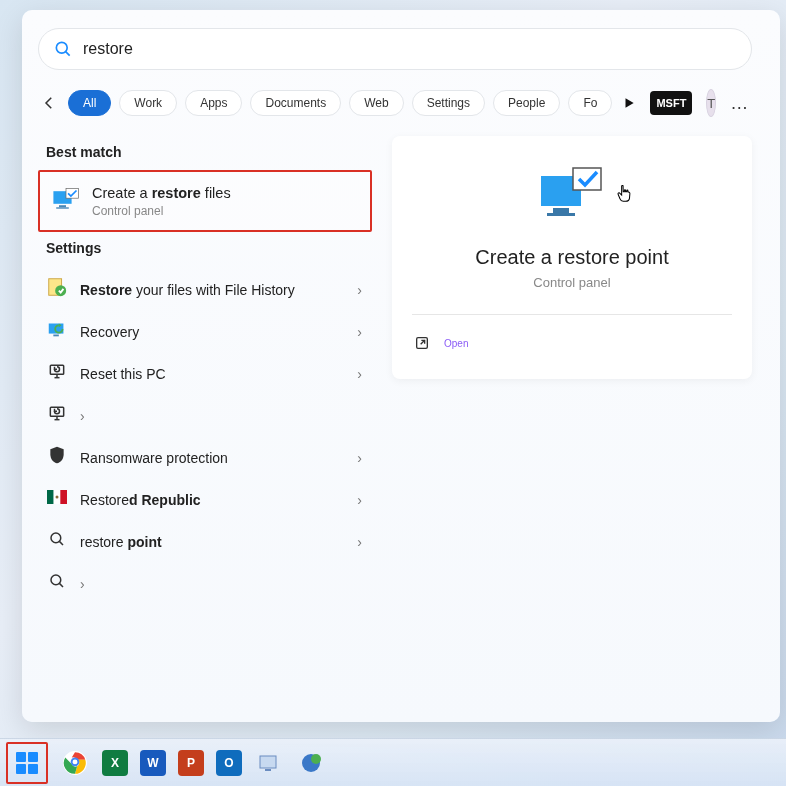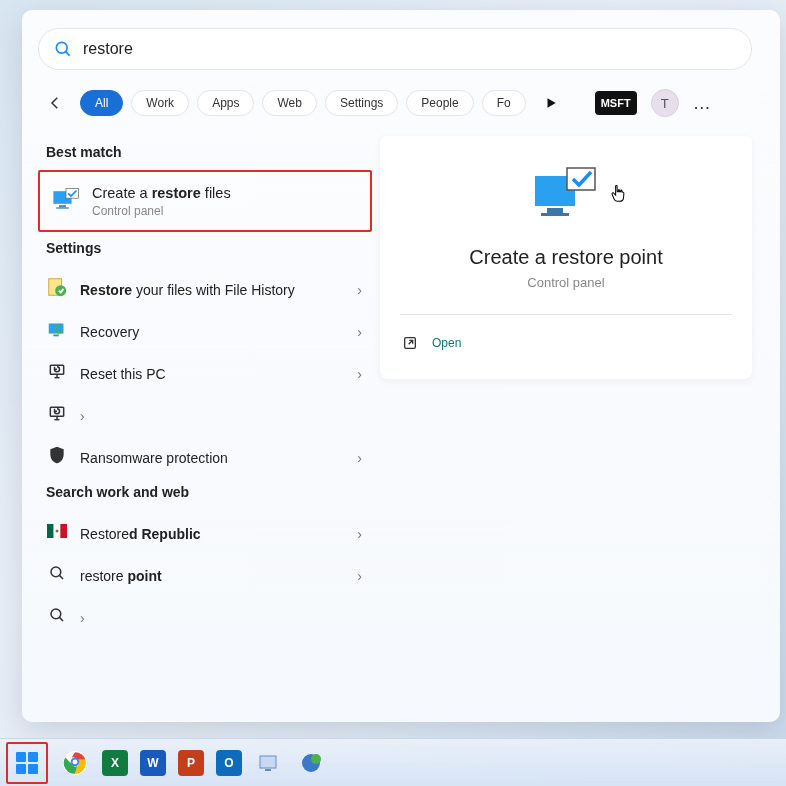--- a/index.html
+++ b/index.html
@@ -60,29 +60,29 @@
     color: #fff;
     border-color: #1a6fd6;
     font-weight: 500;
   }
   .play-btn {
     width: 30px; height: 30px; display:flex; align-items:center; justify-content:center;
     cursor:pointer; margin-left:2px;
   }
   .msft-badge {
     background: #111; color:#fff; font-size:11px; font-weight:600;
-    padding:6px 6px; border-radius:4px; margin-left:21px; cursor:pointer;
+    padding:6px 6px; border-radius:4px; margin-left:6px; cursor:pointer;
   }
   .user-circle {
     width:28px; height:28px; border-radius:50%; background:#e7e0ec;
     display:flex; align-items:center; justify-content:center; font-size:13px;
     color:#555; margin-left:6px; cursor:pointer; border:1px solid #d8d2e0;
   }
   .dots { margin-left:6px; cursor:pointer; font-size:18px; color:#333; letter-spacing:2px; }
-  .content-row { display:flex; gap: 0; }
+  .content-row { display:flex; gap: 12px; }
   .left-col { width: 334px; }
   .right-col { flex:1; padding-left: 8px; }
   .section-title {
     font-size:14px; font-weight:600; color:#222;
     margin: 8px 0 10px 8px;
   }
   .best-match-card {
     border: 2px solid #d93025;
     border-radius: 2px;
     padding: 12px 12px;
@@ -103,21 +103,21 @@
   .preview-card {
     background:#fff; border-radius:8px;
     padding: 30px 20px 20px 20px;
     box-shadow: 0 2px 8px rgba(0,0,0,0.05);
   }
   .preview-icon-wrap { display:flex; justify-content:center; margin-bottom:20px; position:relative; }
   .preview-title { text-align:center; font-size:20px; color:#222; margin-bottom:6px; }
   .preview-sub { text-align:center; font-size:13px; color:#888; }
   .preview-divider { border:none; border-top:1px solid #e6e6e6; margin: 24px 0 12px 0; }
   .open-row { display:flex; align-items:center; gap:14px; padding:8px 2px; cursor:pointer; }
-  .open-row .lbl { font-size:12px; color:#0f766e; }
+  .open-row .lbl { font-size:10px; color:#8b5cf6; }
   .cursor-hand {
     position:absolute; left:50%; top:18px; margin-left:42px;
   }
   .taskbar {
     position:absolute; left:0; bottom:0; width:100%; height:48px;
     background: linear-gradient(180deg, rgba(235,241,250,0.9), rgba(215,228,245,0.92));
     display:flex; align-items:center; padding-left:4px; gap:12px;
     border-top:1px solid rgba(0,0,0,0.06);
   }
   .start-btn {
@@ -150,20 +150,21 @@
 
   <div class="tabs-row">
     <div class="back-btn">
       <svg width="18" height="18" viewBox="0 0 24 24" fill="none" stroke="#333" stroke-width="2">
           <polyline points="15 5 8 12 15 19"></polyline>
         </svg>
     </div>
     <div class="pill active">All</div>
     <div class="pill">Work</div>
     <div class="pill">Apps</div>
+    <div class="pill">Documents</div>
     <div class="pill">Web</div>
     <div class="pill">Settings</div>
     <div class="pill">People</div>
     <div class="pill">Fo</div>
     <div class="play-btn">
       <svg width="14" height="14" viewBox="0 0 24 24" fill="#111">
           <polygon points="6,4 20,12 6,20"></polygon>
         </svg>
     </div>
     <div class="msft-badge">MSFT</div>
@@ -249,21 +250,20 @@
       <div class="list-item">
         <div class="list-icon">
           <svg width="20" height="20" viewBox="0 0 24 24" fill="#333">
               <path d="M12 2 L20 5 L20 11 C20 17 16 21 12 22 C8 21 4 17 4 11 L4 5 Z"></path>
             </svg>
         </div>
         <div class="list-label">Ransomware protection</div>
         <div class="chev">›</div>
       </div>
 
-      <div class="section-title">Search work and web</div>
 
       <div class="list-item">
         <div class="list-icon">
           <svg width="20" height="14" viewBox="0 0 20 14">
               <rect width="6.66" height="14" fill="#006847"></rect>
               <rect x="6.66" width="6.66" height="14" fill="#fff"></rect>
               <rect x="13.33" width="6.66" height="14" fill="#ce1126"></rect>
               <circle cx="10" cy="7" r="1.5" fill="#8a6d3b"></circle>
             </svg>
         </div>

